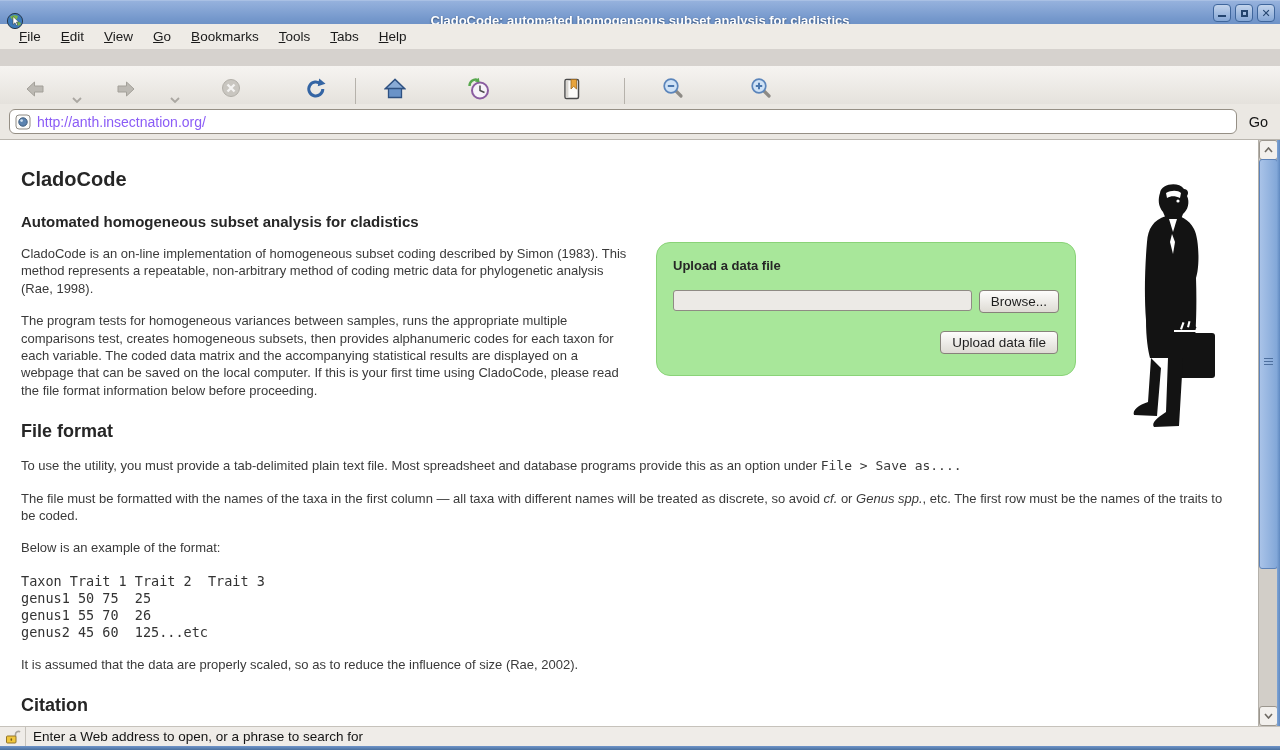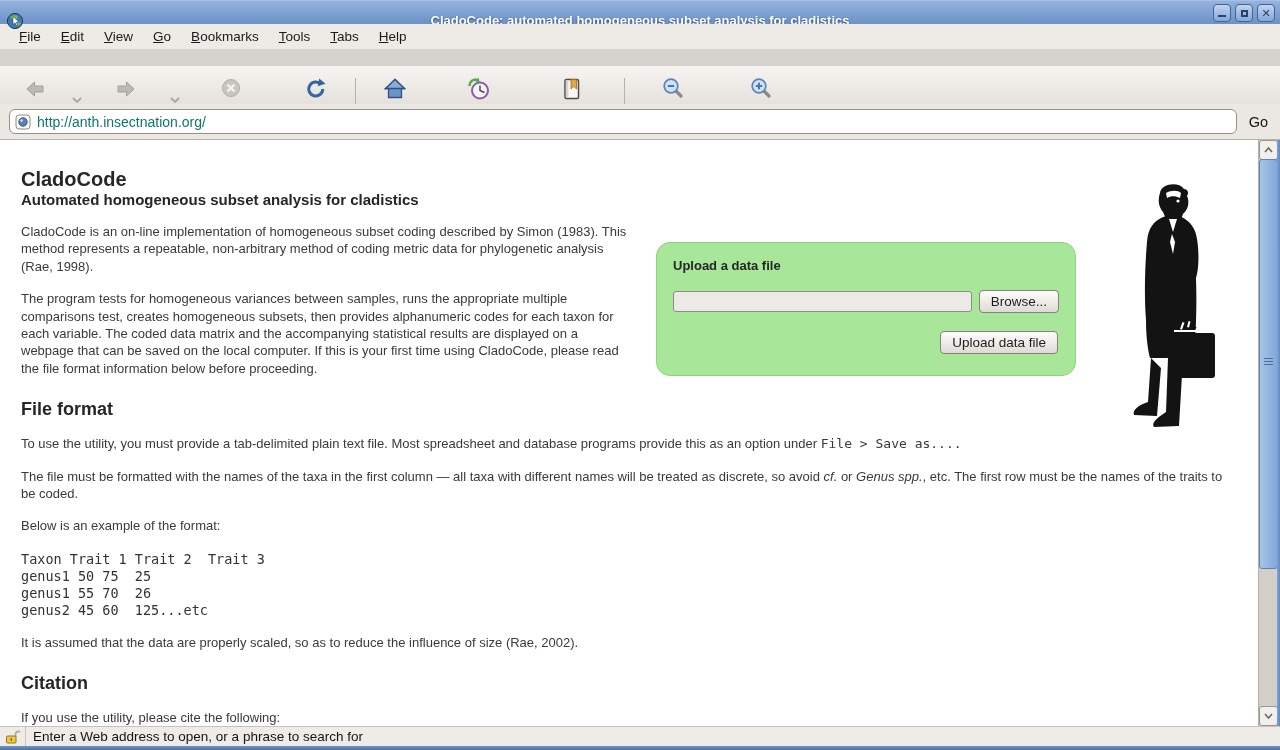--- a/index.html
+++ b/index.html
@@ -38,42 +38,42 @@
   .tbtn.disabled { color:#b2afa9; }
   .drop { width:18px; height:40px; display:flex; align-items:center; justify-content:center; margin:0 4px; }
   .tsep { width:1px; height:42px; background:#b6b2ab; margin:0 10px; }
 
   
   .addressrow { position:absolute; top:104px; left:0; right:0; height:36px;
     background:#ebe8e3; border-bottom:1px solid #bab6af;
     display:flex; align-items:center; padding:0 9px; gap:9px; }
   .urlbox { flex:1; height:25px; background:#fff; border:1px solid #958f85;
     border-radius:6px; display:flex; align-items:center; padding:0 5px; gap:6px; }
-  .urlbox input { border:none; outline:none; flex:1; font-size:14px; color:#0f766e;
+  .urlbox input { border:none; outline:none; flex:1; font-size:14px; color:#8b5cf6;
     font-family:"Liberation Sans","DejaVu Sans",sans-serif; background:transparent; }
   .go-btn { font-size:14.5px; color:#141414; padding:2px 3px; }
 
   
   .content { position:absolute; top:140px; left:0; width:1258px; height:656px;
     background:#fff; overflow:hidden; padding:2px 20px 0 21px; color:#3a3a3a; }
   .content h1 { margin-top:26px; font-size:20px; color:#262626; }
-  .content h2 { font-size:15px; color:#262626; }
+  .content h2 { margin-top:22px; font-size:15px; color:#262626; }
   .content h3 { margin-top:22px; font-size:18px; color:#262626; }
   .content p  { margin-top:15px; font-size:13px; line-height:17.4px; }
   .col { width:610px; }
   .mono { font-family:"DejaVu Sans Mono","Liberation Mono",monospace; font-size:13px; }
   .ital { font-style:italic; }
   pre.codeblock { margin-top:16px; font-family:"DejaVu Sans Mono","Liberation Mono",monospace;
     font-size:13.5px; line-height:17px; color:#333; }
 
   
   .upload-box { position:absolute; left:656px; top:102px; width:420px; height:134px;
     background:#a8e79a; border:1px solid #8ad378; border-radius:14px; padding:15px 16px; }
   .ub-head { font-size:13px; font-weight:bold; color:#262626; }
-  .ub-row { margin-top:17px; display:flex; align-items:center; gap:7px; }
+  .ub-row { margin-top:17px; display:flex; align-items:flex-start; gap:7px; }
   .file-input { width:302px; height:21px; background:#eceae6; border:1px solid #8f8b84;
     border-radius:3px; outline:none; padding:0 4px; font-size:13px;
     font-family:"Liberation Sans",sans-serif; }
   .btn { background:linear-gradient(#fdfdfc,#dedbd4); border:1px solid #87827a;
     border-radius:4px; font-size:13.5px; color:#1e1e1e; padding:3px 11px;
     font-family:"Liberation Sans",sans-serif; }
   .ub-row2 { margin-top:18px; text-align:right; padding-right:1px; }
 
   
   .silhouette { position:absolute; left:1127px; top:40px; }

